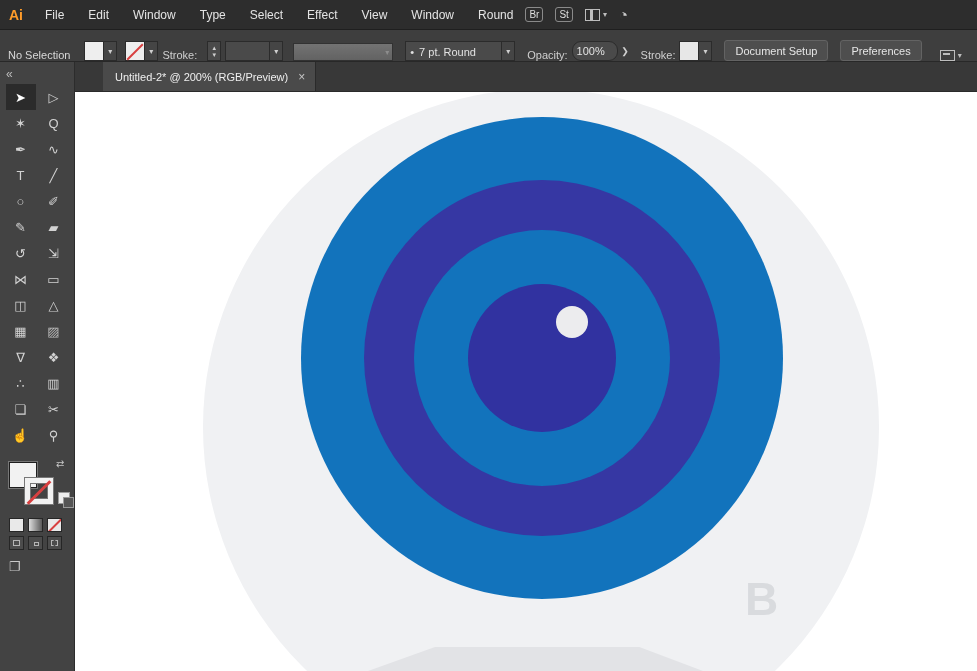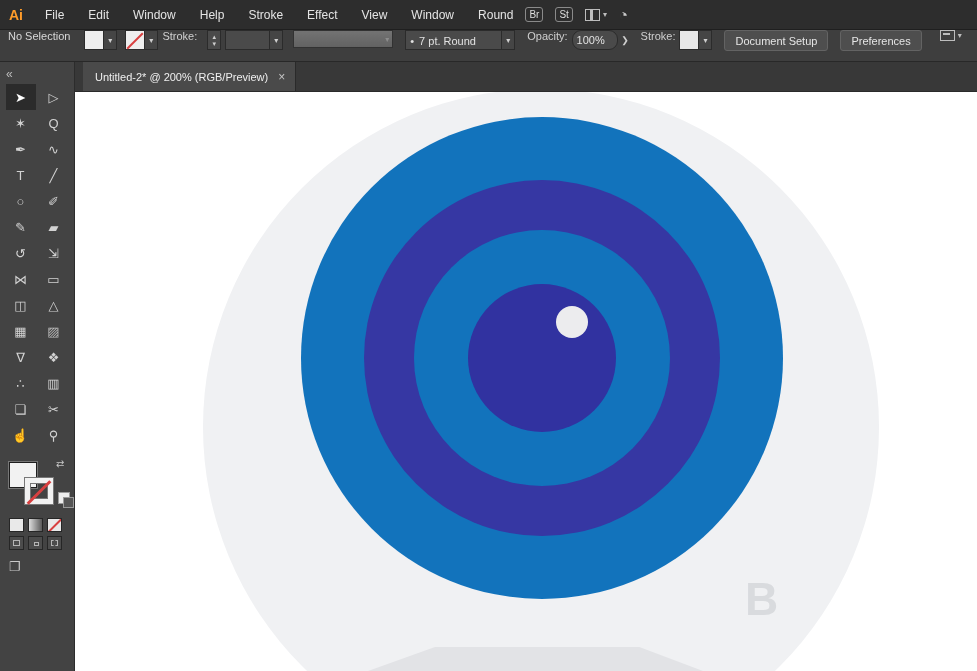--- a/index.html
+++ b/index.html
@@ -16,21 +16,21 @@
   .app-badge { font-size:10px; color:#dedede; border:1px solid #8a8a8a; border-radius:3px;
                padding:1px 3px; letter-spacing:0; }
   .ws-icon { display:inline-flex; align-items:center; gap:3px; }
   .ws-box { width:15px; height:12px; border:1px solid #bdbdbd; position:relative; display:inline-block; }
   .ws-box::after { content:''; position:absolute; left:4px; top:0; bottom:0; width:3px; background:#bdbdbd; }
   .chev { font-size:8px; color:#bdbdbd; }
   .gauge { font-size:15px; color:#c9c9c9; }
 
   
   .controlbar { position:absolute; top:30px; left:0; width:977px; height:32px; background:#3e3e3e;
-                border-bottom:1px solid #282828; display:flex; align-items:flex-start; font-size:11px; }
+                border-bottom:1px solid #282828; display:flex; align-items:flex-end; font-size:11px; }
   .cb-label { color:#cfcfcf; margin:0 4px; white-space:nowrap; }
   .sel-status { margin-left:8px; margin-right:14px; color:#d8d8d8; }
   .combo { display:flex; align-items:stretch; height:20px; background:#4a4a4a; border:1px solid #2b2b2b; }
   .combo .arrow { width:13px; display:flex; align-items:center; justify-content:center;
                   font-size:8px; color:#cfcfcf; border-left:1px solid #2b2b2b; background:#454545; }
   .swatch { width:18px; height:100%; background:#eee; border-right:0; position:relative; margin:0; }
   .swatch.none::after { content:''; position:absolute; left:-2px; right:-2px; top:50%; height:2px;
                         background:#d84040; transform:rotate(-45deg); }
   .stepper { width:14px; height:20px; background:#4a4a4a; border:1px solid #2b2b2b; display:flex;
              flex-direction:column; align-items:center; justify-content:center; margin-left:6px; }
@@ -83,21 +83,21 @@
   .dm::after { content:''; position:absolute; left:3px; top:3px; right:3px; bottom:3px; border:1px solid #b5b5b5; }
   .dm.behind::after { left:5px; top:5px; }
   .dm.inside::after { border-style:dashed; }
   .sm-row { padding:7px 0 0 9px; }
   .screen-mode { background:none; border:none; color:#c9c9c9; font-size:13px; padding:0; }
 
   
   .tabbar { position:absolute; top:62px; left:75px; width:902px; height:30px; background:#383838;
             border-bottom:1px solid #2a2a2a; display:flex; align-items:stretch; }
   .doc-tab { display:flex; align-items:center; gap:10px; background:#4a4a4a; border-right:1px solid #2a2a2a;
-             padding:0 10px 0 12px; font-size:11px; color:#efefef; margin-left:8px; }
+             padding:0 10px 0 12px; font-size:11px; color:#efefef; margin-left:28px; }
   .tab-close { color:#c4c4c4; font-size:12px; cursor:default; }
 
   
   .canvas { position:absolute; top:92px; left:75px; width:902px; height:579px; background:#ffffff; overflow:hidden; }
   .circ { position:absolute; border-radius:50%; }
   .c-body  { left:128px; top:-3px;  width:676px; height:676px; }
   .c-blue  { left:226px; top:25px;  width:482px; height:482px; }
   .c-ring  { left:289px; top:88px;  width:356px; height:356px; }
   .c-blue2 { left:339px; top:138px; width:256px; height:256px; }
   .c-core  { left:393px; top:192px; width:148px; height:148px; }
@@ -108,22 +108,22 @@
 </style>
 </head>
 <body>
 
 <header class="menubar" data-name="menu-bar">
   <span class="ai-logo" data-name="illustrator-logo">Ai</span>
   <nav class="menu-list" data-name="menu-list">
       <span class="menu-item" data-name="menu-file">File</span>
       <span class="menu-item" data-name="menu-edit">Edit</span>
       <span class="menu-item" data-name="menu-object">Window</span>
-      <span class="menu-item" data-name="menu-type">Help</span>
-      <span class="menu-item" data-name="menu-select">Stroke</span>
+      <span class="menu-item" data-name="menu-type">Type</span>
+      <span class="menu-item" data-name="menu-select">Select</span>
       <span class="menu-item" data-name="menu-effect">Effect</span>
       <span class="menu-item" data-name="menu-view">View</span>
       <span class="menu-item" data-name="menu-window">Window</span>
       <span class="menu-item" data-name="menu-help">Round</span>
     </nav>
   <div class="mb-right" data-name="menubar-right-icons">
     <span class="app-badge" data-name="bridge-icon">Br</span>
     <span class="app-badge" data-name="stock-icon">St</span>
     <span class="ws-icon" data-name="workspace-switcher">
       <span class="ws-box" data-name="workspace-layout-icon"></span>

